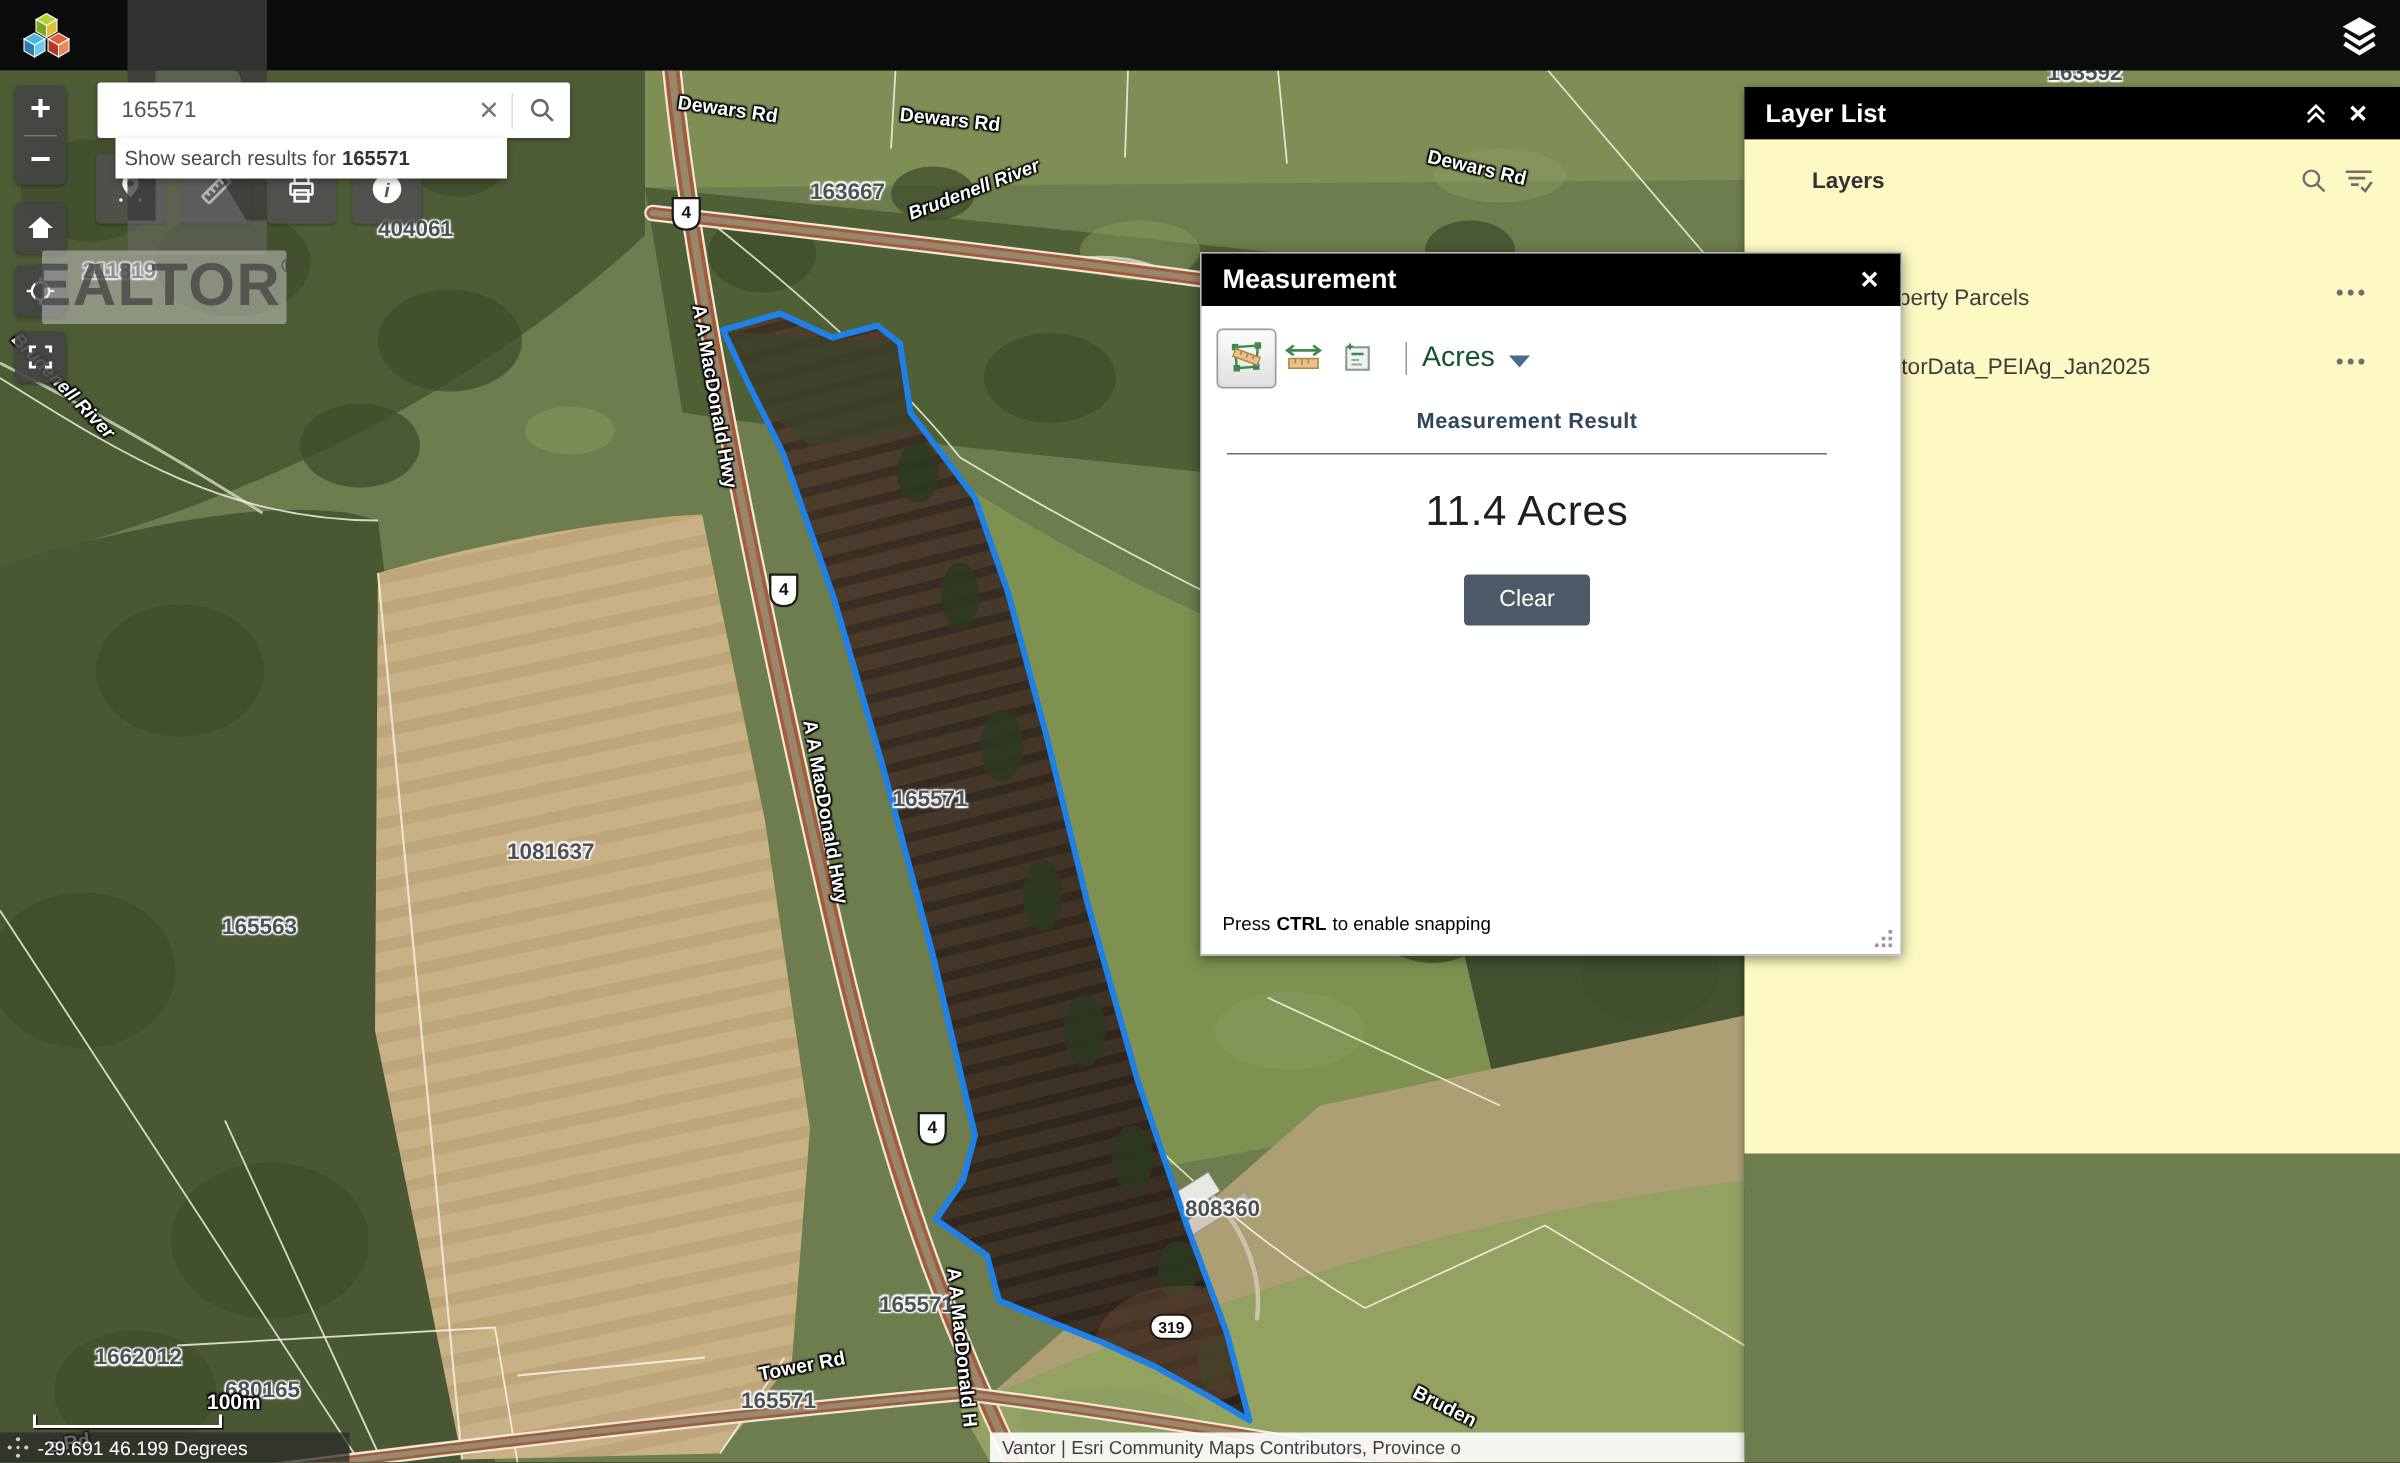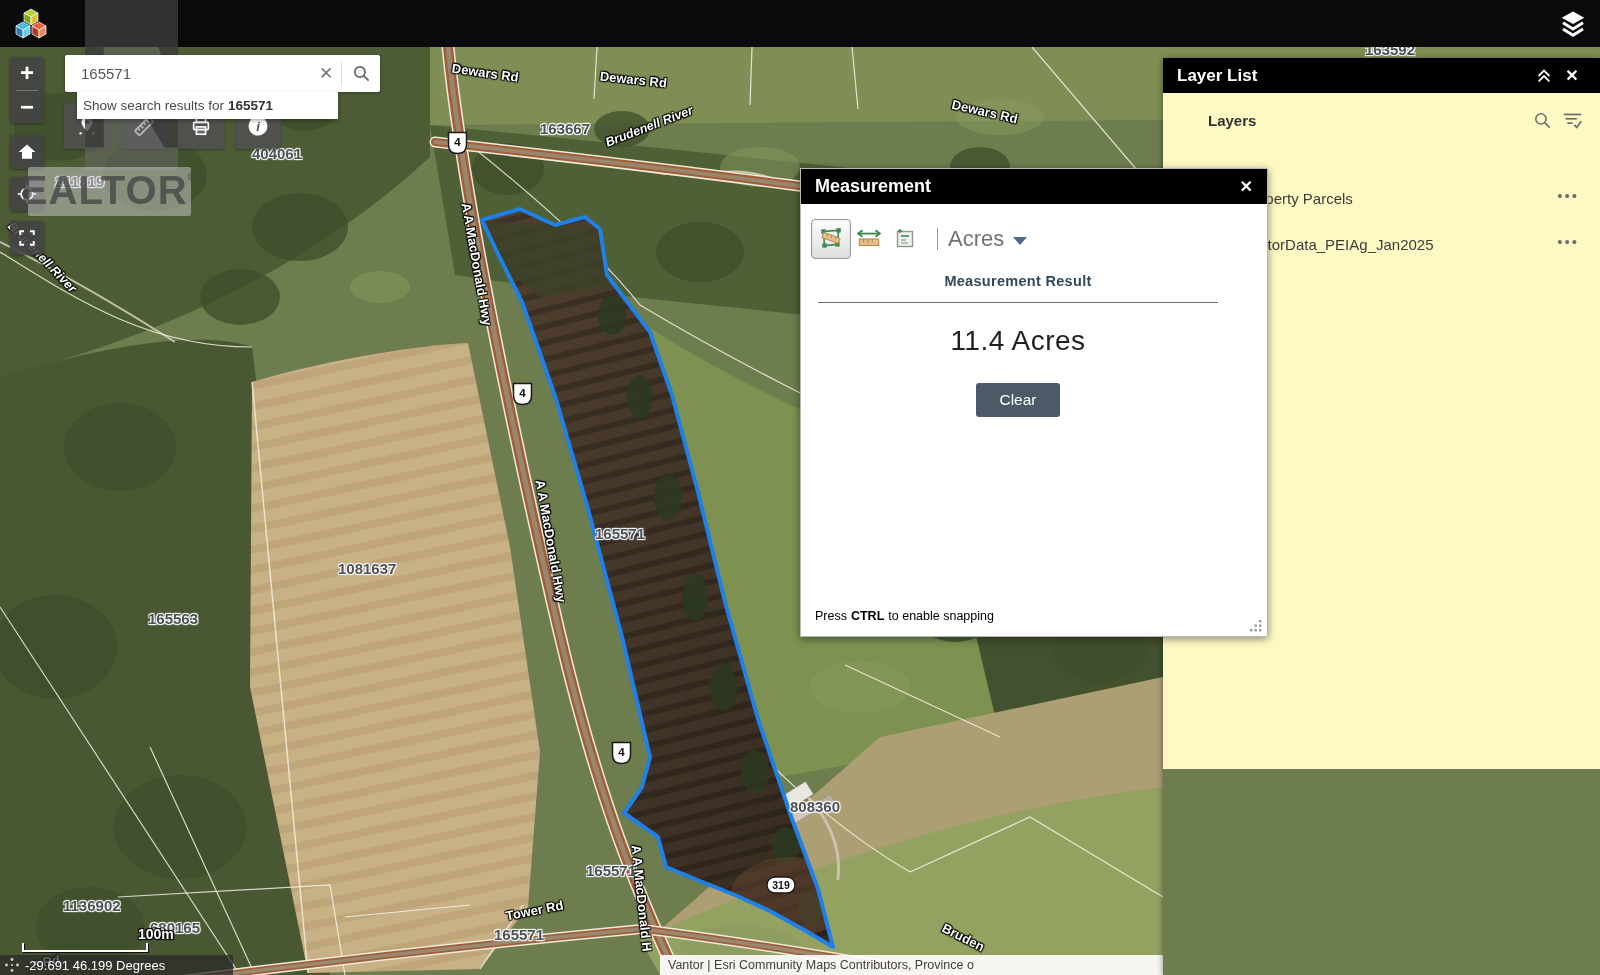--- a/index.html
+++ b/index.html
@@ -86,21 +86,21 @@
     border:1px solid #b9b9b9;box-shadow:0 2px 8px rgba(0,0,0,.45);}
   #measure .mhead{height:35px;background:#000;color:#fff;display:flex;align-items:center;padding:0 14px;}
   #measure .mhead .mtitle{font-size:18px;font-weight:bold;flex:1;}
   #measure .mhead .hico{cursor:pointer;}
   #measure .mtools{position:absolute;left:10px;top:50px;display:flex;align-items:center;}
   .mbtn{width:40px;height:40px;border:1px solid #9a9a9a;border-radius:4px;background:linear-gradient(#fdfdfd,#dfdfdf);
     display:flex;align-items:center;justify-content:center;cursor:pointer;box-shadow:inset 0 0 2px rgba(0,0,0,.15);}
   .mbtn.flat{border:0;background:transparent;box-shadow:none;width:36px;}
   #measure .pipe{width:1px;height:22px;background:#999;margin:0 10px 0 14px;}
   #measure .unit{display:flex;align-items:center;cursor:pointer;}
-  #measure .unit .utext{font-size:22px;color:#737373;}
+  #measure .unit .utext{font-size:19px;color:#14532d;}
   #measure .unit .caret{width:0;height:0;border-left:7px solid transparent;border-right:7px solid transparent;border-top:8px solid #4a6b8c;margin-left:9px;margin-top:3px;}
   #measure .mcontent{position:absolute;left:17px;top:104px;width:400px;text-align:center;}
   #measure .rhead{font-size:14.5px;font-weight:bold;color:#32475a;letter-spacing:.3px;}
   #measure .rline{margin-top:13px;border-top:1.5px solid #6e6e6e;}
   #measure .rval{margin-top:22px;font-size:28px;color:#1f1f1f;letter-spacing:.5px;}
   #measure .clearbtn{margin:26px auto 0;width:84px;height:34px;background:#4b5a66;color:#fff;font-size:15.5px;
     border:0;border-radius:3px;cursor:pointer;display:block;}
   #measure .hint{position:absolute;left:14px;bottom:13px;font-size:12.5px;color:#000000;}
   #measure .hint b{margin:0 4px;}
   #measure .grip{position:absolute;right:5px;bottom:4px;cursor:nwse-resize;}
@@ -238,21 +238,21 @@
       <div class="parcel-label" style="left: 540px; top: 81px; transform: translateY(-50%);">163667</div>
       <div class="parcel-label" style="left: 252px; top: 106px; transform: translateY(-50%);">404061</div>
       <div class="parcel-label" style="left: 55px; top: 134px; transform: translateY(-50%);">211819</div>
       <div class="parcel-label" style="left: 1365px; top: 2px; transform: translateY(-50%);">163592</div>
       <div class="parcel-label" style="left: 338px; top: 521px; transform: translateY(-50%);">1081637</div>
       <div class="parcel-label" style="left: 148px; top: 571px; transform: translateY(-50%);">165563</div>
       <div class="parcel-label" style="left: 595px; top: 486px; transform: translateY(-50%);">165571</div>
       <div class="parcel-label" style="left: 790px; top: 759px; transform: translateY(-50%);">808360</div>
       <div class="parcel-label" style="left: 586px; top: 823px; transform: translateY(-50%);">165571</div>
       <div class="parcel-label" style="left: 494px; top: 887px; transform: translateY(-50%);">165571</div>
-      <div class="parcel-label" style="left: 63px; top: 858px; transform: translateY(-50%);">1136902</div>
+      <div class="parcel-label" style="left: 63px; top: 858px; transform: translateY(-50%);">1662012</div>
       <div class="parcel-label" style="left: 150px; top: 880px; transform: translateY(-50%);">680165</div>
       <div class="road-label" style="left: 452px; top: 21px; transform: translateY(-50%) rotate(8deg);">Dewars Rd</div>
       <div class="road-label" style="left: 600px; top: 29px; transform: translateY(-50%) rotate(6deg);">Dewars Rd</div>
       <div class="road-label" style="left: 952px; top: 57px; transform: translateY(-50%) rotate(13deg);">Dewars Rd</div>
       <div class="road-label river" style="left: 606px; top: 96px; transform: translateY(-50%) rotate(-21deg);">Brudenell River</div>
       <div class="road-label river" style="left: 10px; top: 177px; transform: translateY(-50%) rotate(46deg);">Brudenell River</div>
       <div class="road-label" style="left: 466px; top: 156px; transform: translateY(-50%) rotate(80deg);">A A MacDonald Hwy</div>
       <div class="road-label" style="left: 540px; top: 433px; transform: translateY(-50%) rotate(80deg);">A A MacDonald Hwy</div>
       <div class="road-label" style="left: 636px; top: 798px; transform: translateY(-50%) rotate(84deg);">A A MacDonald H</div>
       <div class="road-label" style="left: 506px; top: 869px; transform: translateY(-50%) rotate(-11deg);">Tower Rd</div>

